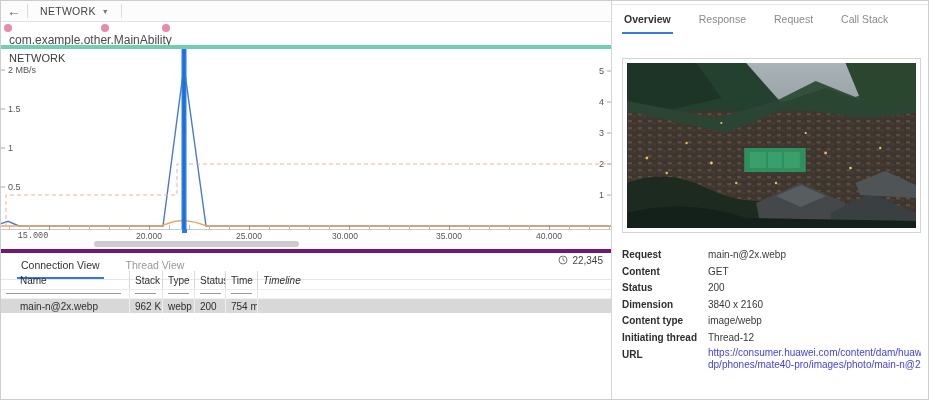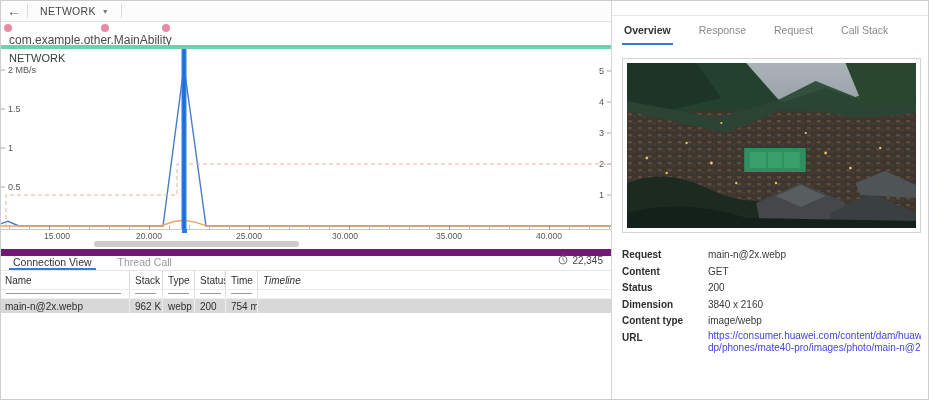--- a/index.html
+++ b/index.html
@@ -30,44 +30,44 @@
 
   .ruler { position:absolute; left:0; top:228px; width:610px; height:11px; border-top:1px solid #c9c9c9; }
   .ruler .tick { position:absolute; top:-5px; width:1px; height:5px; background:#bbb; }
   .ruler .tick.major { height:5px; background:#999; }
   .ruler .tick-label { position:absolute; top:1px; width:40px; text-align:center; font-size:8.5px; color:#555; }
   .sel-bar-ruler { position:absolute; top:-1px; height:4px; background:#2a7de8; }
 
   .scroll-row { position:absolute; left:0; top:239px; width:610px; height:9px; background:#fdfdfd; }
   .scroll-thumb { position:absolute; left:93px; top:1px; width:205px; height:6px; border-radius:3px; background:#cccccc; cursor:pointer; }
 
-  .view-tabs { position:absolute; left:0; top:248px; width:610px; height:22px; border-top:7px solid #701a75; border-bottom:1px solid #e6e6e6; display:flex; align-items:stretch; background:#fff; }
+  .view-tabs { position:absolute; left:0; top:248px; width:610px; height:31px; border-top:4px solid #701a75; border-bottom:1px solid #e6e6e6; display:flex; align-items:stretch; background:#fff;padding-left:8px; }
   .vtab { margin-left:8px; padding:0 4px; display:flex; align-items:center; font-size:10.5px; color:#999; cursor:pointer; border-bottom:2px solid transparent; }
   .vtab.active { color:#333; border-bottom-color:#3779e3; }
   .vtab + .vtab { margin-left:18px; }
   .time-counter { position:absolute; right:8px; top:0; height:22px; display:flex; align-items:center; gap:4px; font-size:10px; color:#444; }
 
   .net-table { position:absolute; left:0; top:270px; width:610px; }
   .t-row { display:flex; width:610px; }
   .t-head { height:19px; border-bottom:1px solid #ececec; }
   .t-head .t-cell { font-size:10px; color:#2e2e2e; display:flex; align-items:center; border-right:1px solid #d9d9d9; }
   .t-head .t-cell:last-child { border-right:none; }
   .t-filter { height:9px; border-bottom:1px solid #f0f0f0; }
   .t-filter .t-cell { border-right:1px solid #e4e4e4; position:relative; }
   .t-filter .t-cell:last-child { border-right:none; }
   .filter-line { position:absolute; left:5px; top:3px; height:1px; background:#9a9a9a; }
   .t-data { height:14px; background:#d8d8d8; cursor:pointer; }
   .t-data .t-cell { font-size:10px; color:#2e2e2e; display:flex; align-items:center; border-right:1px solid rgba(255,255,255,.55); }
   .t-data .t-cell:last-child { border-right:none; }
   .t-cell { padding-left:5px; overflow:hidden; white-space:nowrap; }
-  .t-cell.c0 { padding-left:4px; }
+  .t-cell.c0 { padding-left:19px; }
 
   
   .right-panel { position:absolute; left:610px; top:0; width:319px; height:400px; border-left:1px solid #d6d6d6; background:#fff; }
-  .rp-tabs { margin-top:14px; border-top:1px solid #e7e7e7; height:30px; display:flex; align-items:stretch; padding-left:10px; }
+  .rp-tabs { margin-top:3px; border-top:1px solid #e7e7e7; height:30px; display:flex; align-items:stretch; padding-left:10px; }
   .rp-tab { display:flex; align-items:center; padding:0 2px; margin-right:24px; font-size:10.5px; color:#8a8a8a; cursor:pointer; border-bottom:2px solid transparent; }
   .rp-tab.active { color:#333; font-weight:bold; border-bottom-color:#3779e3; }
 
   .preview-box { position:absolute; left:10px; top:57px; width:299px; height:175px; border:1px solid #d4d4d4; background:#fff; padding:4px; }
   .preview-box svg { display:block; width:100%; height:100%; }
 
   .details { position:absolute; left:10px; top:246px; width:300px; }
   .d-row { display:flex; min-height:16.6px; align-items:flex-start; }
   .d-label { width:86px; flex:0 0 86px; font-size:10px; font-weight:bold; color:#2e2e2e; padding-top:2px; }
   .d-value { font-size:10px; color:#3a3a3a; padding-top:2px; white-space:nowrap; overflow:hidden; }
@@ -153,36 +153,36 @@
         <div class="tick" style="left: 428px;"></div>
         <div class="tick major" style="left: 448px;"></div>
         <div class="tick" style="left: 468px;"></div>
         <div class="tick" style="left: 488px;"></div>
         <div class="tick" style="left: 508px;"></div>
         <div class="tick" style="left: 528px;"></div>
         <div class="tick major" style="left: 548px;"></div>
         <div class="tick" style="left: 568px;"></div>
         <div class="tick" style="left: 588px;"></div>
         <div class="tick" style="left: 608px;"></div>
-        <div class="tick-label" style="left: 36px;">15.000</div>
+        <div class="tick-label" style="left: 12px; font-family: Liberation Mono, monospace;">15.000</div>
         <div class="tick-label" style="left: 128px;">20.000</div>
         <div class="tick-label" style="left: 228px;">25.000</div>
         <div class="tick-label" style="left: 324px;">30.000</div>
         <div class="tick-label" style="left: 428px;">35.000</div>
         <div class="tick-label" style="left: 528px;">40.000</div>
         <div class="sel-bar-ruler" style="left: 180.5px; width: 5px;"></div>
       </div>
 
     <div class="scroll-row">
       <div class="scroll-thumb"></div>
     </div>
 
     <div class="view-tabs" id="view-tabs">
         <div class="vtab active">Connection View</div>
-        <div class="vtab">Thread Call</div>
+        <div class="vtab">Thread View</div>
       </div>
     <div class="time-counter" style="top:248px">
       <svg width="10" height="10" viewBox="0 0 10 10">
         <circle cx="5" cy="5" r="4" fill="none" stroke="#777" stroke-width="1"></circle>
         <path d="M5 2.6 V5 L6.8 6.2" fill="none" stroke="#777" stroke-width="1"></path>
       </svg>
       <span>22,345</span>
     </div>
 
     <div class="net-table" id="net-table">
@@ -295,20 +295,24 @@
         </div>
         <div class="d-row">
           <div class="d-label">Dimension</div>
           <div class="d-value">3840 x 2160</div>
         </div>
         <div class="d-row">
           <div class="d-label">Content type</div>
           <div class="d-value">image/webp</div>
         </div>
         <div class="d-row">
+          <div class="d-label">Initiating thread</div>
+          <div class="d-value">Thread-12</div>
+        </div>
+        <div class="d-row">
           <div class="d-label">URL</div>
           <div class="d-url" style="width: 213px;">
             <a href="#">
               <div>https://consumer.huawei.com/content/dam/huawei-cbg-site/gr</div>
               <div>dp/phones/mate40-pro/images/photo/main-n@2x.webp</div>
             </a>
           </div>
         </div>
       </div>
   </div>

